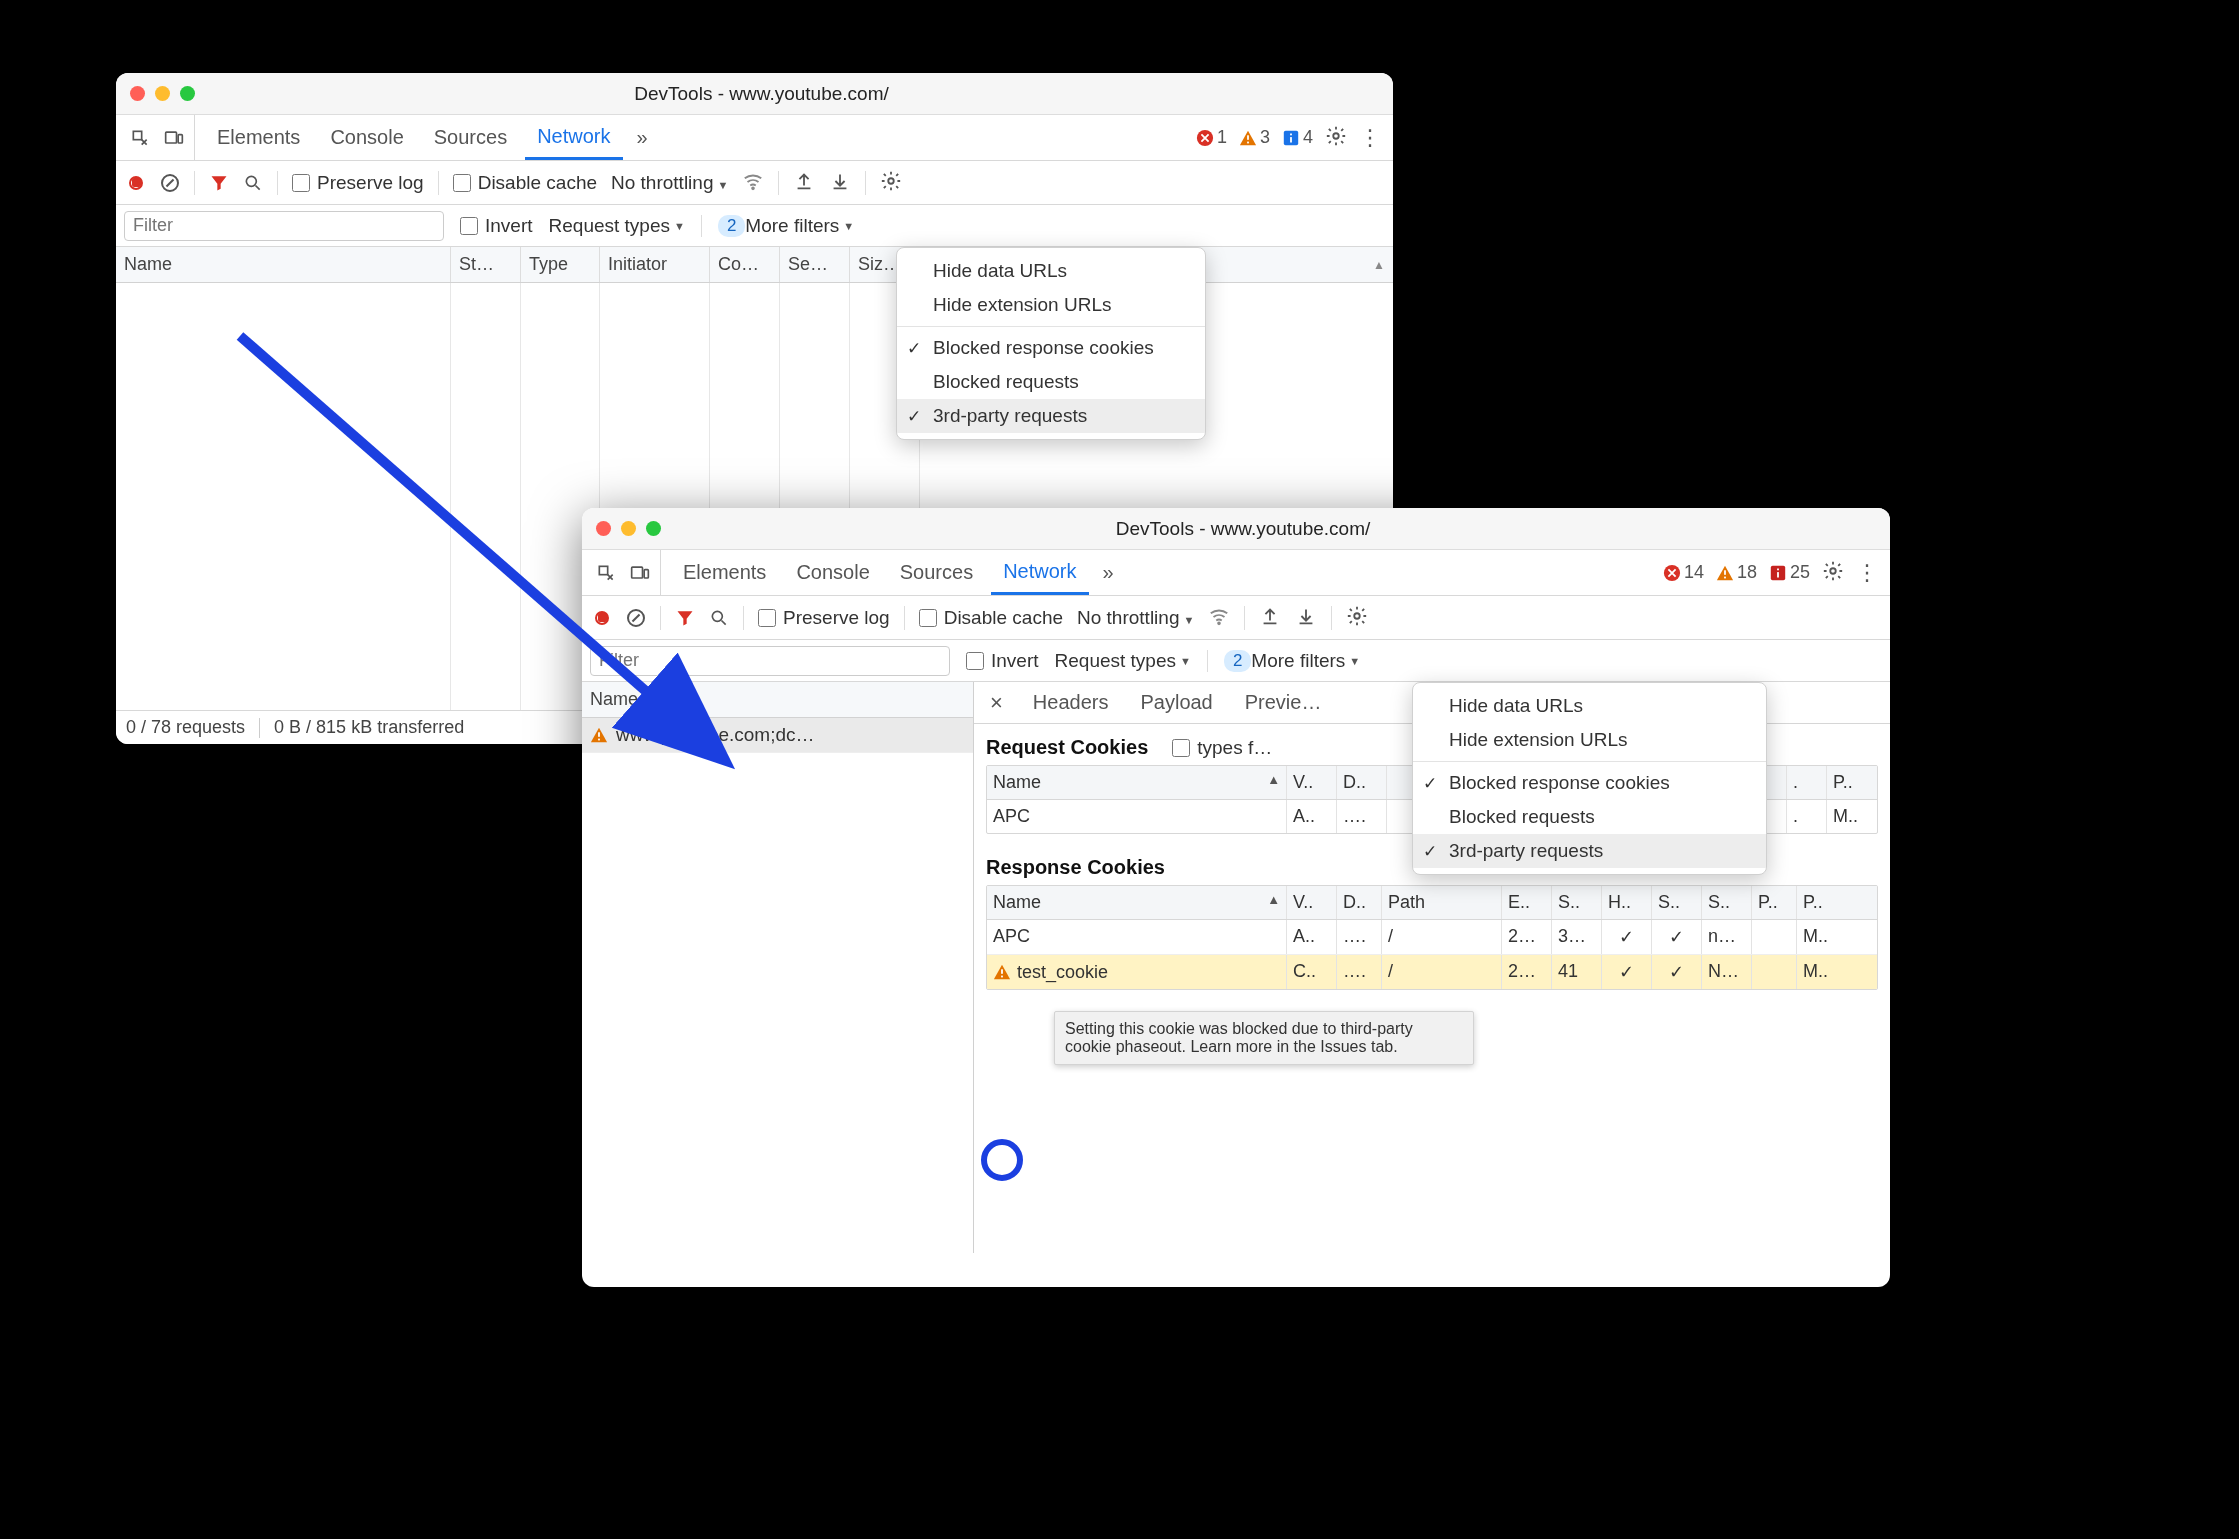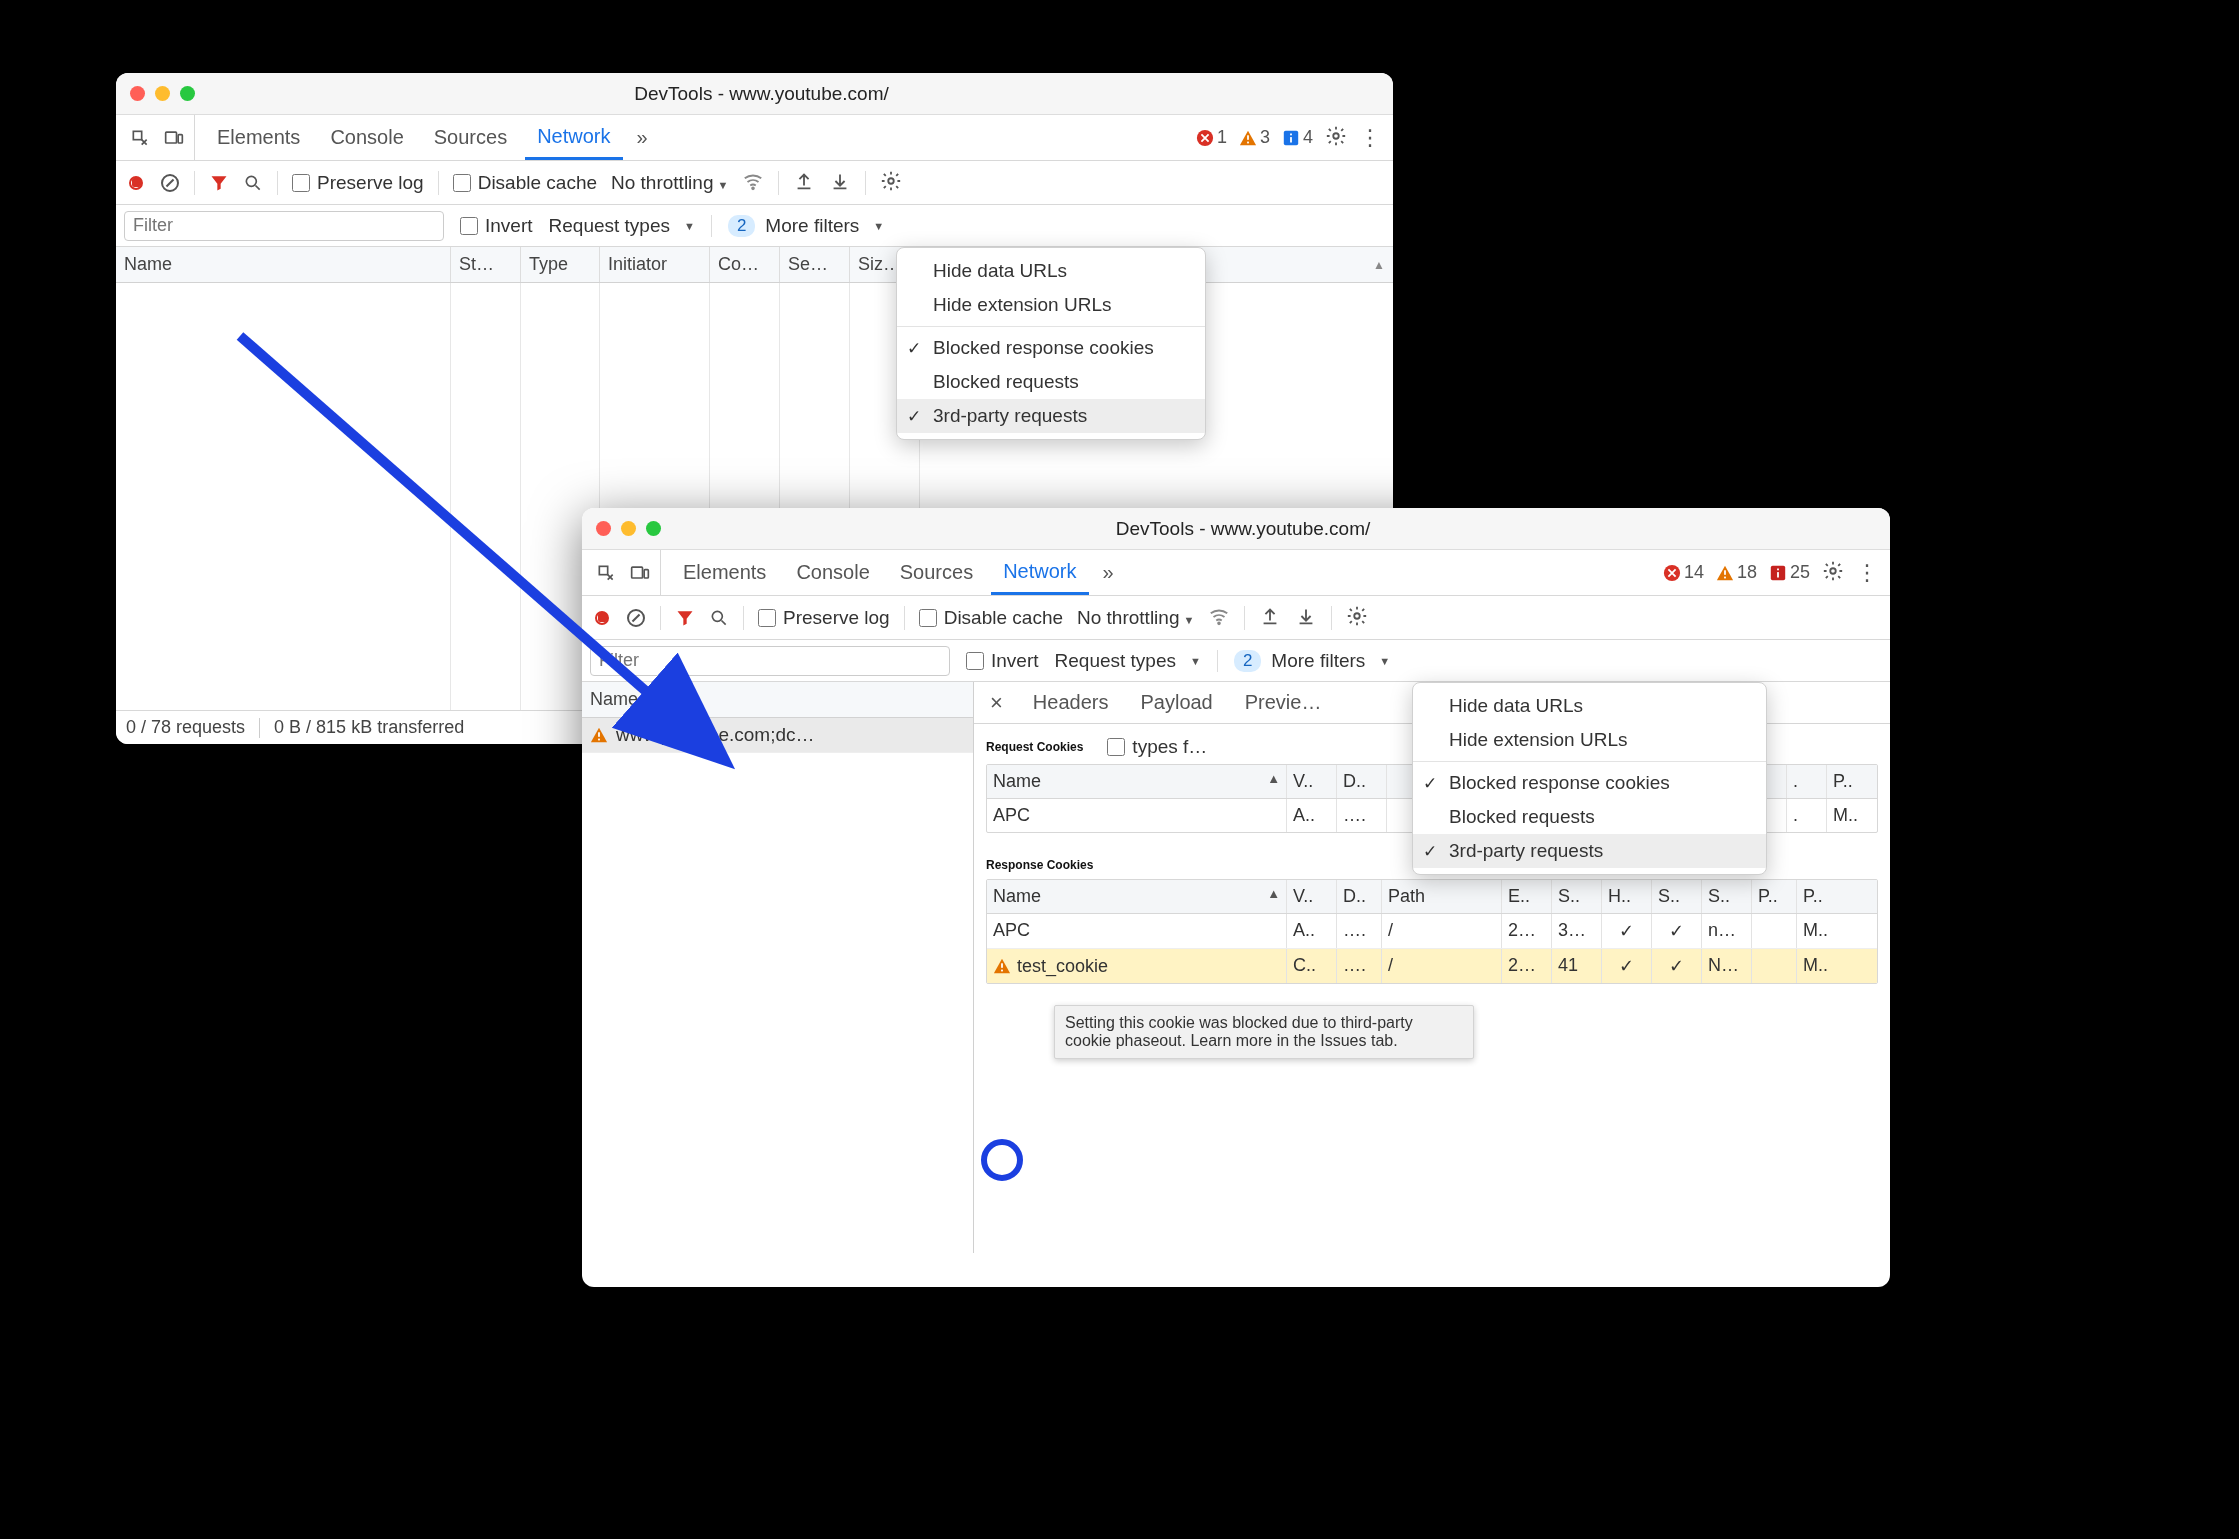--- a/index.html
+++ b/index.html
@@ -33,21 +33,21 @@
 .clear-ico { width:18px;height:18px;border:2px solid #555; border-radius:50%; position:relative;}
 .clear-ico::after{content:"";position:absolute;left:2px;top:6px;width:10px;height:2px;background:#555;transform:rotate(-45deg);}
 .funnel { color:#d93025;}
 .chk { display:inline-flex; align-items:center; gap:7px; font-size:19px; color:#333;}
 .chk input { width:18px; height:18px; }
 .dropdown-label { font-size:19px; color:#333;}
 .triangle-down { font-size:11px; color:#555; margin-left:4px; }
 .filterbar { height: 42px; display:flex; align-items:center; padding: 4px 8px; gap:16px; border-bottom:1px solid #d8d8d8; background:#fff;}
 .filterbar input.filterbox { width: 320px; height: 30px; border:1px solid #ccc; border-radius:4px; padding:0 8px; font-size:18px; color:#888;}
 .win2 .filterbar input.filterbox { width: 360px; }
-.filter-group { display:flex; align-items:center; gap:10px; font-size:19px; color:#333;}
+.filter-group { display:flex; align-items:center; font-size:19px; color:#333;}
 .badge2 { background:#d7ecff; color:#1565c0; border-radius:10px; padding:1px 9px; font-size:17px; font-weight:500;}
 .table-head { height:36px; display:flex; align-items:stretch; border-bottom:1px solid #d2d2d2; background:#f6f8fa; font-size:18px; color:#444;}
 .th { padding:6px 8px; border-right:1px solid #ddd; display:flex; align-items:center; overflow:hidden; text-overflow:ellipsis; white-space:nowrap;}
 .th:last-child { border-right:none; }
 .colborders { position:absolute; top:0; left:0; right:0; bottom:0; display:flex; pointer-events:none;}
 .colborders div { border-right:1px solid #e7e7e7; height:100%;}
 .colborders div:last-child{border-right:none;}
 .statusbar { height:34px; border-top:1px solid #d8d8d8; display:flex; align-items:center; padding:0 10px; gap:14px; font-size:18px; color:#444; background:#fff;}
 .statusbar .sep{ width:1px; height:20px; background:#ccc;}
 .dropdown-menu { position:absolute; background:#fff; border:1px solid #d0d0d0; border-radius:8px; box-shadow:0 6px 22px rgba(0,0,0,.22); padding:6px 0; z-index:50; font-size:19px; color:#333;}
@@ -56,21 +56,21 @@
 .dropdown-menu .mi .check { position:absolute; left:10px; font-size:17px;}
 .dropdown-menu hr { border:none; border-top:1px solid #e3e3e3; margin:4px 0;}
 .arrow-annotation { position:absolute; z-index:200; }
 .request-list { width:392px; border-right:1px solid #d0d0d0; background:#fff;}
 .request-row { display:flex; align-items:center; gap:8px; padding:6px 8px; font-size:19px; color:#333; border-bottom:1px solid #eee;}
 .request-row.sel { background:#eaeaea;}
 .details-pane { flex:1; display:flex; flex-direction:column; overflow:hidden; background:#fff;}
 .detail-tabs { height:42px; display:flex; align-items:center; gap:4px; border-bottom:1px solid #d6d6d6; padding:0 4px; font-size:20px; color:#555;}
 .detail-tabs .x { padding:0 12px; font-size:22px; color:#555;}
 .detail-tabs .dtab { padding:0 14px; height:100%; display:flex; align-items:center;}
-.section-title { font-size:12px; font-weight:700; color:#111; }
+.section-title { font-size:20px; font-weight:700; color:#111; }
 .cookietable { border:1px solid #d7d7d7; font-size:18px; color:#333; margin-top:6px; border-radius:2px; overflow:hidden;}
 .cookietable .hdr { display:flex; background:#f4f6f8; border-bottom:1px solid #d7d7d7;}
 .cookietable .row { display:flex; border-bottom:1px solid #eee;}
 .cookietable .row:last-child{border-bottom:none;}
 .cookietable .cell { padding:6px 6px; border-right:1px solid #e3e3e3; overflow:hidden; text-overflow:ellipsis; white-space:nowrap;}
 .cookietable .cell:last-child{border-right:none;}
 .row.warn { background:#fff3c4;}
 .tooltip { position:absolute; background:#f1f1f1; border:1px solid #d3d3d3; padding:8px 10px; font-size:16px; color:#333; max-width:420px; border-radius:2px; box-shadow:0 2px 6px rgba(0,0,0,.2); z-index:60;}
 .circle-annotation{ position:absolute; border:6px solid #1b3fe0; border-radius:50%; z-index:70;}
 .body-area { display:flex; flex-direction:column; height: calc(100% - 42px - 46px - 44px - 42px - 34px);}

